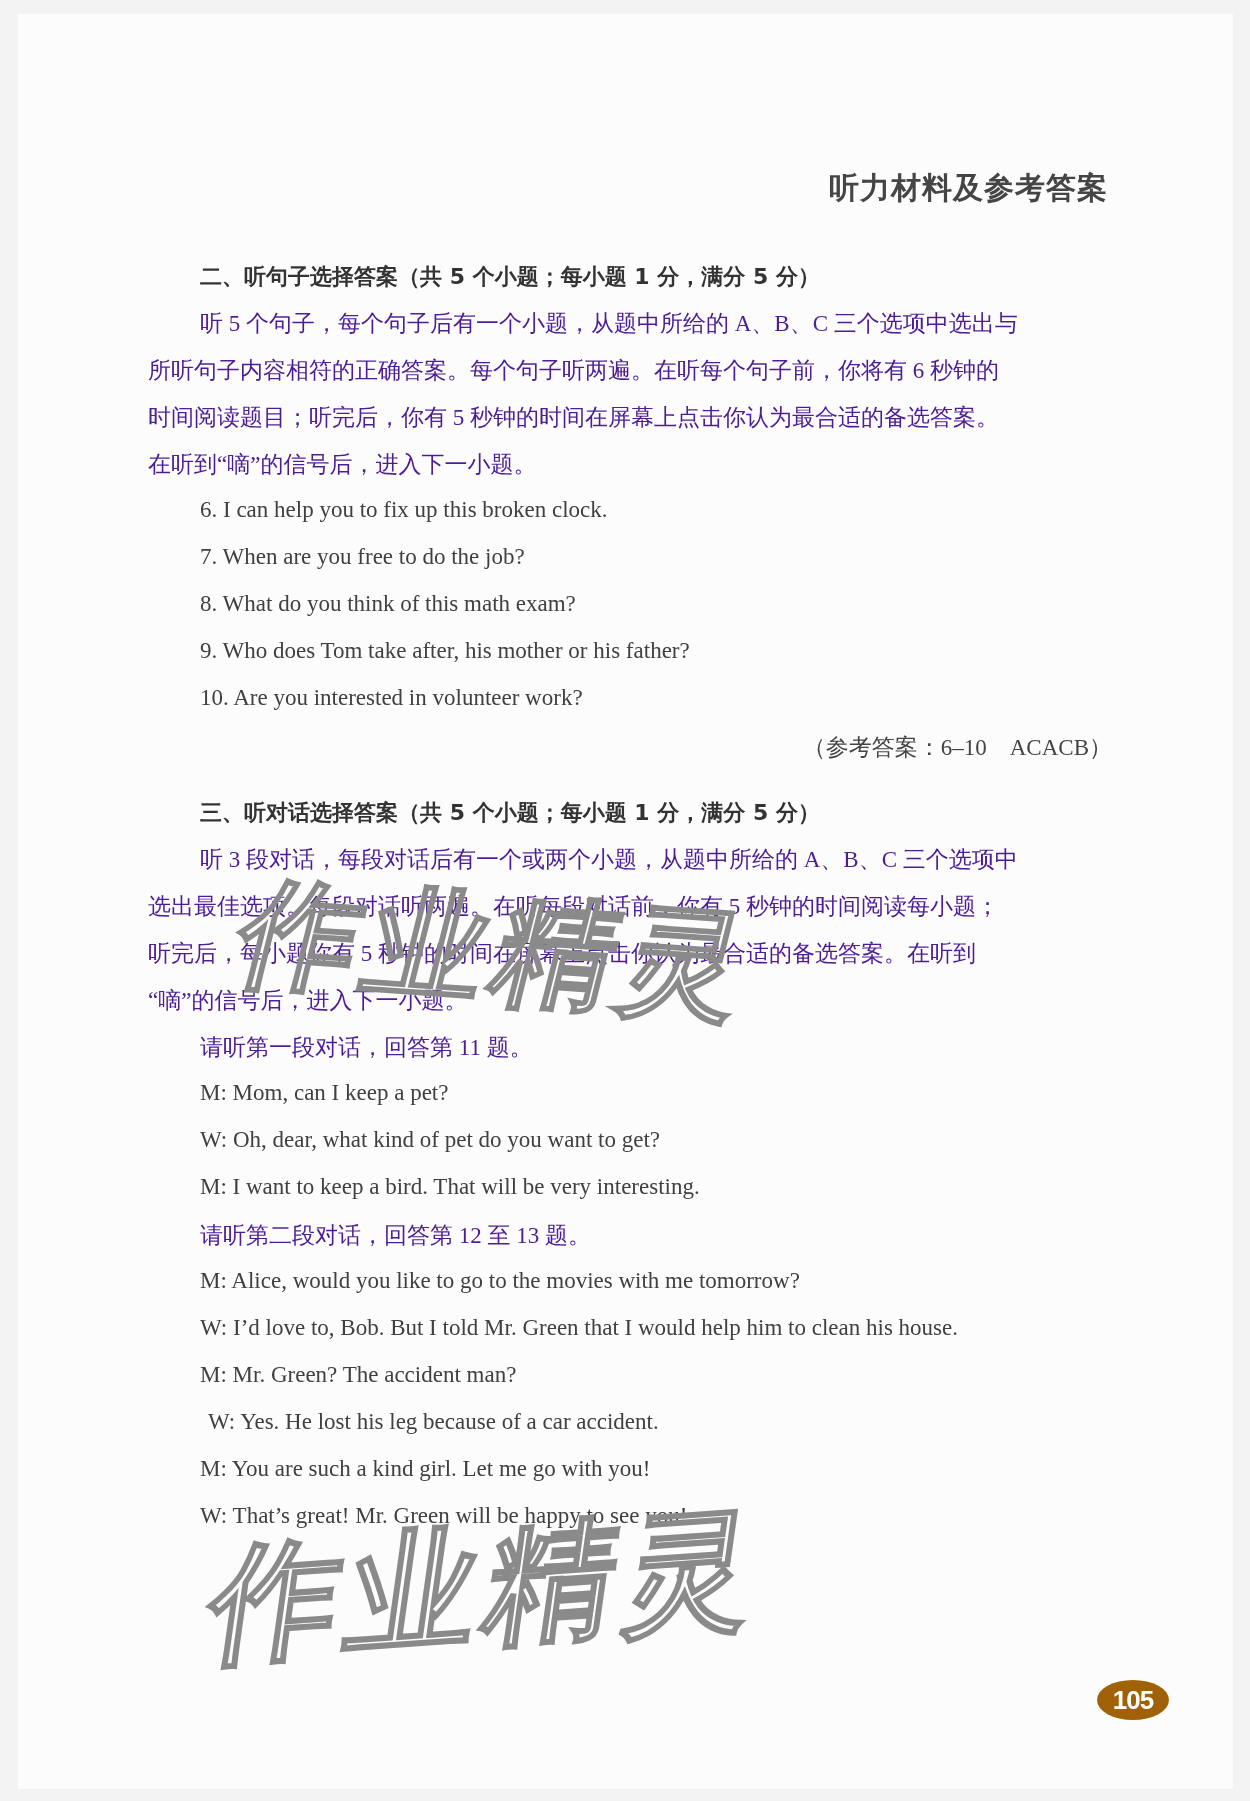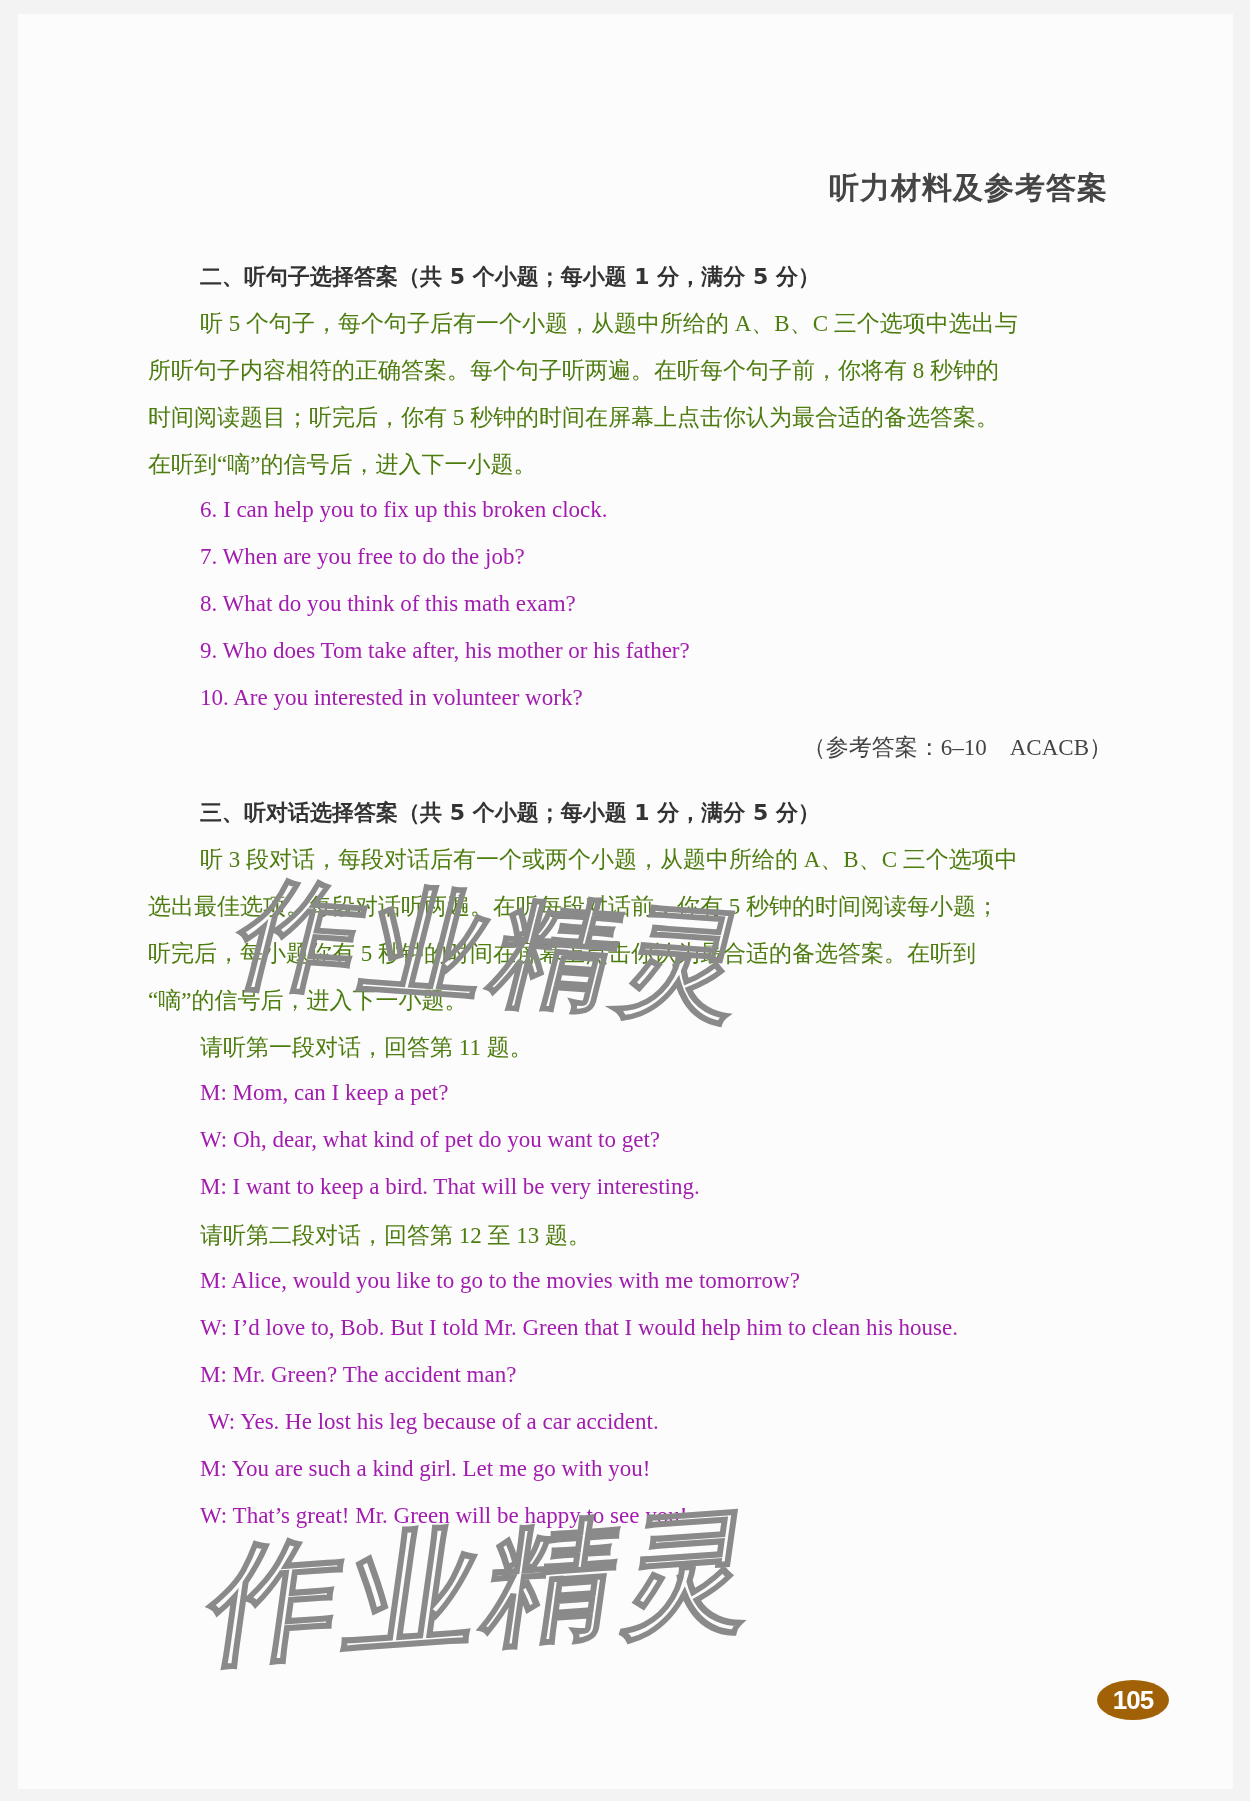--- a/index.html
+++ b/index.html
@@ -14,23 +14,23 @@
     background: #fcfcfc;
   }
   .abs { position: absolute; white-space: nowrap; }
   .header-title {
     right: 142px; top: 168px; font-size: 30px; letter-spacing: 1px;
     font-family: "DejaVu Serif", serif; color: #454545; font-weight: bold;
   }
   .sec-title {
     font-family: "DejaVu Sans", sans-serif; font-weight: bold; font-size: 22px; color: #333;
   }
-  .body-line { font-size: 23px; color: #4d7c0f; line-height: 30px; }
+  .body-line { font-size: 23px; color: #4c1d95; line-height: 30px; }
   .answer { font-size: 23px; color: #444; }
-  .item { font-size: 23px; color: #a21caf; }
+  .item { font-size: 23px; color: #404040; }
   .badge {
     position: absolute; left: 1097px; top: 1680px; width: 72px; height: 40px;
     background: #a16207; border-radius: 50%;
     color: #fff; font-family: "Liberation Sans", sans-serif; font-weight: bold;
     font-size: 26px; line-height: 40px; text-align: center; letter-spacing: -1px;
   }
   .watermark {
     position: absolute; font-family: "DejaVu Sans", sans-serif; font-weight: bold;
     font-size: 140px; color: transparent;
     -webkit-text-stroke: 2px #8a8a8a; letter-spacing: 8px; white-space: nowrap;
@@ -41,21 +41,21 @@
 </style>
 </head>
 <body>
 
 <div class="page"></div>
 
 <div class="abs header-title">听力材料及参考答案</div>
 
 <div class="abs sec-title" style="left:200px; top:262px;">二、听句子选择答案（共 5 个小题；每小题 1 分，满分 5 分）</div>
 <div class="abs body-line" style="left:200px; top:309px;">听 5 个句子，每个句子后有一个小题，从题中所给的 A、B、C 三个选项中选出与</div>
-<div class="abs body-line" style="left:148px; top:356px;">所听句子内容相符的正确答案。每个句子听两遍。在听每个句子前，你将有 8 秒钟的</div>
+<div class="abs body-line" style="left:148px; top:356px;">所听句子内容相符的正确答案。每个句子听两遍。在听每个句子前，你将有 6 秒钟的</div>
 <div class="abs body-line" style="left:148px; top:403px;">时间阅读题目；听完后，你有 5 秒钟的时间在屏幕上点击你认为最合适的备选答案。</div>
 <div class="abs body-line" style="left:148px; top:450px;">在听到“嘀”的信号后，进入下一小题。</div>
 
 <div class="abs item" style="left:200px; top:497px;">6. I can help you to fix up this broken clock.</div>
 <div class="abs item" style="left:200px; top:544px;">7. When are you free to do the job?</div>
 <div class="abs item" style="left:200px; top:591px;text-align:right;">8. What do you think of this math exam?</div>
 <div class="abs item" style="left:200px; top:638px;">9. Who does Tom take after, his mother or his father?</div>
 <div class="abs item" style="left:200px; top:685px;">10. Are you interested in volunteer work?</div>
 
 <div class="abs answer" style="right:138px; top:732px;">（参考答案：6–10　ACACB）</div>

